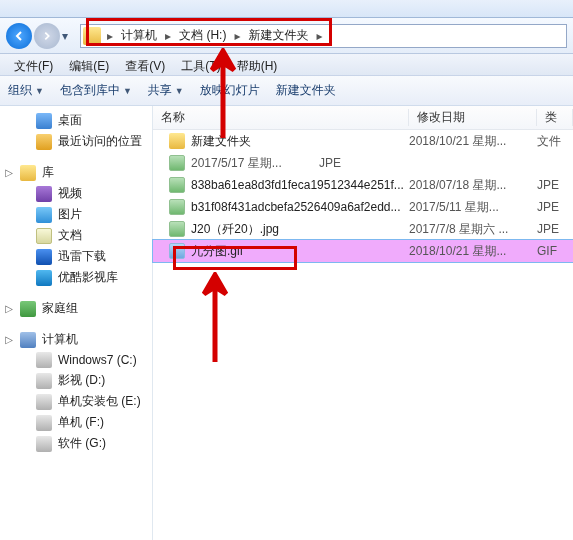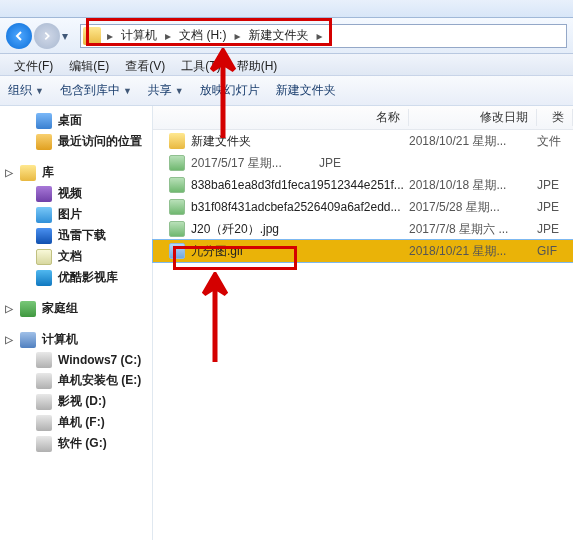--- a/index.html
+++ b/index.html
@@ -21,48 +21,48 @@
 .menu-item { padding: 0 8px; color: #222; }
 
 .toolbar { height: 30px; background: linear-gradient(#f8fafd, #e8eef8); display: flex; align-items: center; padding: 0 8px; border-bottom: 1px solid #d0dcec; gap: 16px; }
 .tool-item { color: #1a3e6e; display: flex; align-items: center; gap: 3px; }
 .tool-drop { font-size: 9px; color: #405878; }
 
 .main { display: flex; height: calc(540px - 18px - 36px - 22px - 30px); }
 
 .sidebar { width: 170px; background: #fff; border-right: 1px solid #e0e8f0; padding: 4px 0; overflow: hidden; }
 .side-group { margin-bottom: 10px; }
-.side-item { display: flex; align-items: center; padding: 2px 4px 2px 18px; gap: 6px; color: #222; font-weight: bold; }
+.side-item { display: flex; align-items: center; padding: 2px 4px 2px 18px; gap: 6px; color: #222; }
 .side-item.sub { padding-left: 36px; }
 .side-expand { width: 10px; text-align: center; color: #666; font-size: 10px; margin-left: -14px; }
 .side-icon { width: 16px; height: 16px; border-radius: 2px; display: inline-block; flex-shrink: 0; }
 .i-desktop { background: linear-gradient(#7ab8f8, #3a80d0); }
 .i-recent { background: linear-gradient(#f8d070, #e0a020); }
 .i-lib { background: linear-gradient(#ffe890, #e8b840); }
 .i-video { background: linear-gradient(#a878d8, #7040a8); }
 .i-pic { background: linear-gradient(#78c8f8, #3090d8); }
 .i-doc { background: linear-gradient(#f8f8d8, #d8d8a0); border: 1px solid #c0c080; }
 .i-thunder { background: linear-gradient(#4a90f0, #1050b0); }
 .i-music { background: linear-gradient(#f8c878, #e09830); }
 .i-youku { background: linear-gradient(#50b8f0, #1078c0); }
 .i-home { background: linear-gradient(#78c878, #409840); }
 .i-comp { background: linear-gradient(#a0c0e8, #5080c0); }
 .i-drive { background: linear-gradient(#e8e8e8, #b0b0b0); }
 .i-folder { background: linear-gradient(#ffe890, #e8b840); }
 
 .content { flex: 1; background: #fff; }
 .col-header { height: 24px; display: flex; align-items: center; border-bottom: 1px solid #e4e8ee; background: linear-gradient(#fdfdfd, #f4f6fa); }
-.col { padding: 0 8px; border-right: 1px solid #e4e8ee; color: #333; text-align: right; }
+.col { padding: 0 8px; border-right: 1px solid #e4e8ee; color: #333; }
 .col-name { flex: 1; min-width: 240px; }
 .col-date { width: 128px; font-family: Liberation Serif, serif; }
 .col-type { width: 36px; }
 
 .file-list { }
 .file-row { display: flex; align-items: center; height: 22px; padding: 0 0 0 16px; }
-.file-row.sel { background: #eab308; outline: 1px solid #7db8f0; }
+.file-row.sel { background: #f0abfc; outline: 1px solid #7db8f0; }
 .file-icon { width: 16px; height: 16px; margin-right: 6px; flex-shrink: 0; }
 .file-name { flex: 1; min-width: 218px; white-space: nowrap; overflow: hidden; text-overflow: ellipsis; color: #222; }
 .file-date { width: 128px; color: #555; white-space: nowrap; }
 .file-type { width: 36px; color: #555; }
 .i-img { background: linear-gradient(#b8e0b8, #70b870); border: 1px solid #90c090; }
 .i-gif { background: linear-gradient(#b8d8f8, #70a8e0); border: 1px solid #90b8e0; }
 
 
 .anno-box { position: absolute; border: 3px solid #d40000; pointer-events: none; }
 .anno-arrow { position: absolute; pointer-events: none; }
@@ -141,26 +141,26 @@
         </div>
       <div class="side-item sub">
           <span class="side-icon i-video"></span>
           <span>视频</span>
         </div>
       <div class="side-item sub">
           <span class="side-icon i-pic"></span>
           <span>图片</span>
         </div>
       <div class="side-item sub">
+          <span class="side-icon i-doc"></span>
+          <span>文档</span>
+        </div>
+      <div class="side-item sub">
           <span class="side-icon i-thunder"></span>
           <span>迅雷下载</span>
-        </div>
-      <div class="side-item sub">
-          <span class="side-icon i-doc"></span>
-          <span>文档</span>
         </div>
       <div class="side-item sub">
           <span class="side-icon i-youku"></span>
           <span>优酷影视库</span>
         </div>
     </div>
     <div class="side-group">
       <div class="side-item">
           <span class="side-expand">▷</span>
           <span class="side-icon i-home"></span>
@@ -172,25 +172,25 @@
           <span class="side-expand">▷</span>
           <span class="side-icon i-comp"></span>
           <span>计算机</span>
         </div>
       <div class="side-item sub">
           <span class="side-icon i-drive"></span>
           <span>Windows7 (C:)</span>
         </div>
       <div class="side-item sub">
           <span class="side-icon i-drive"></span>
+          <span>影视 (D:)</span>
+        </div>
+      <div class="side-item sub">
+          <span class="side-icon i-drive"></span>
           <span>单机安装包 (E:)</span>
-        </div>
-      <div class="side-item sub">
-          <span class="side-icon i-drive"></span>
-          <span>影视 (D:)</span>
         </div>
       <div class="side-item sub">
           <span class="side-icon i-drive"></span>
           <span>单机 (F:)</span>
         </div>
       <div class="side-item sub">
           <span class="side-icon i-drive"></span>
           <span>软件 (G:)</span>
         </div>
     </div>
@@ -210,27 +210,27 @@
           <span class="file-type">文件</span>
         </div>
         <div class="file-row">
           <span class="file-icon side-icon i-img"></span>
           <span class="file-date">2017/5/17 星期...</span>
           <span class="file-type">JPE</span>
         </div>
         <div class="file-row">
           <span class="file-icon side-icon i-img"></span>
           <span class="file-name">838ba61ea8d3fd1feca19512344e251f...</span>
-          <span class="file-date">2018/10/18 星期...</span>
+          <span class="file-date">2018/07/18 星期...</span>
           <span class="file-type">JPE</span>
         </div>
         <div class="file-row">
           <span class="file-icon side-icon i-img"></span>
           <span class="file-name">b31f08f431adcbefa2526409a6af2edd...</span>
-          <span class="file-date">2017/5/28 星期...</span>
+          <span class="file-date">2017/5/11 星期...</span>
           <span class="file-type">JPE</span>
         </div>
         <div class="file-row">
           <span class="file-icon side-icon i-img"></span>
           <span class="file-name">J20（歼20）.jpg</span>
           <span class="file-date">2017/7/8 星期六 ...</span>
           <span class="file-type">JPE</span>
         </div>
         <div class="file-row sel">
           <span class="file-icon side-icon i-gif"></span>

